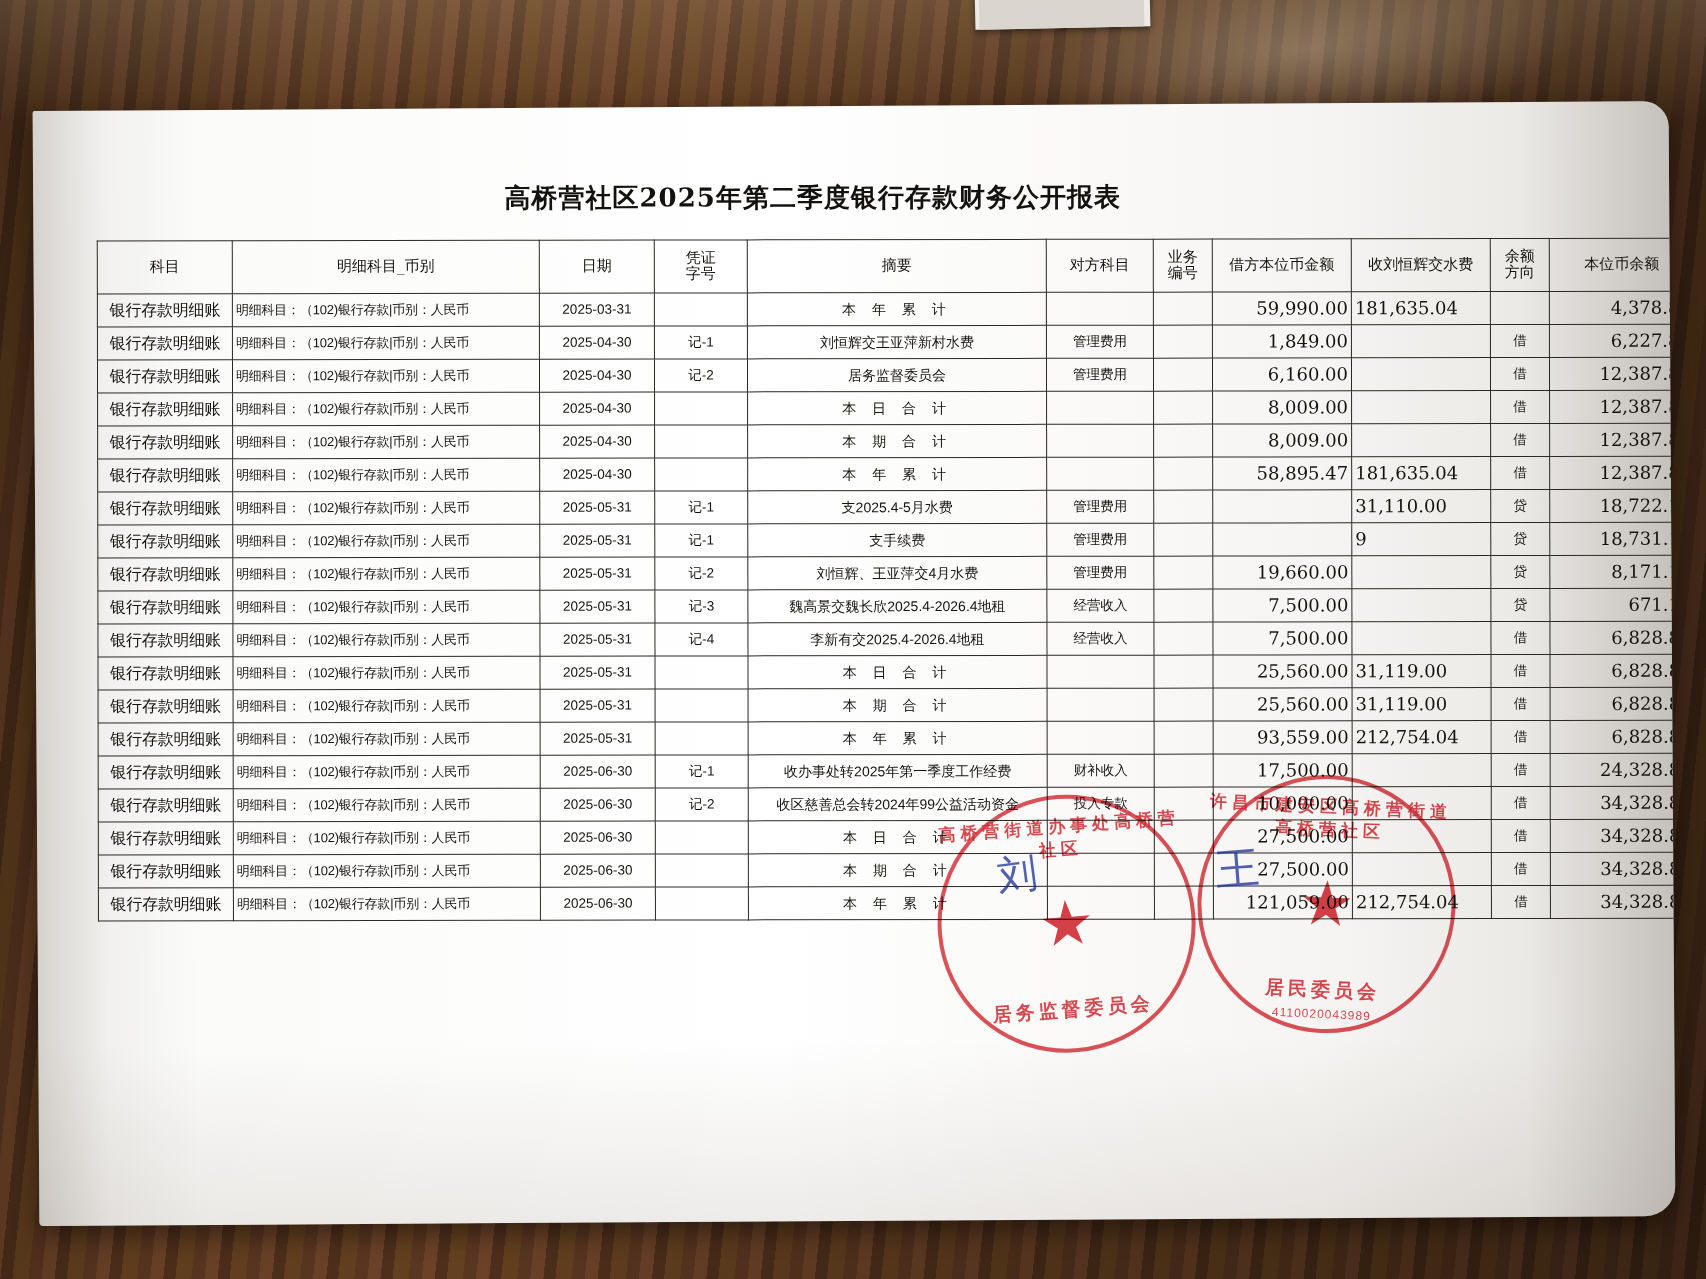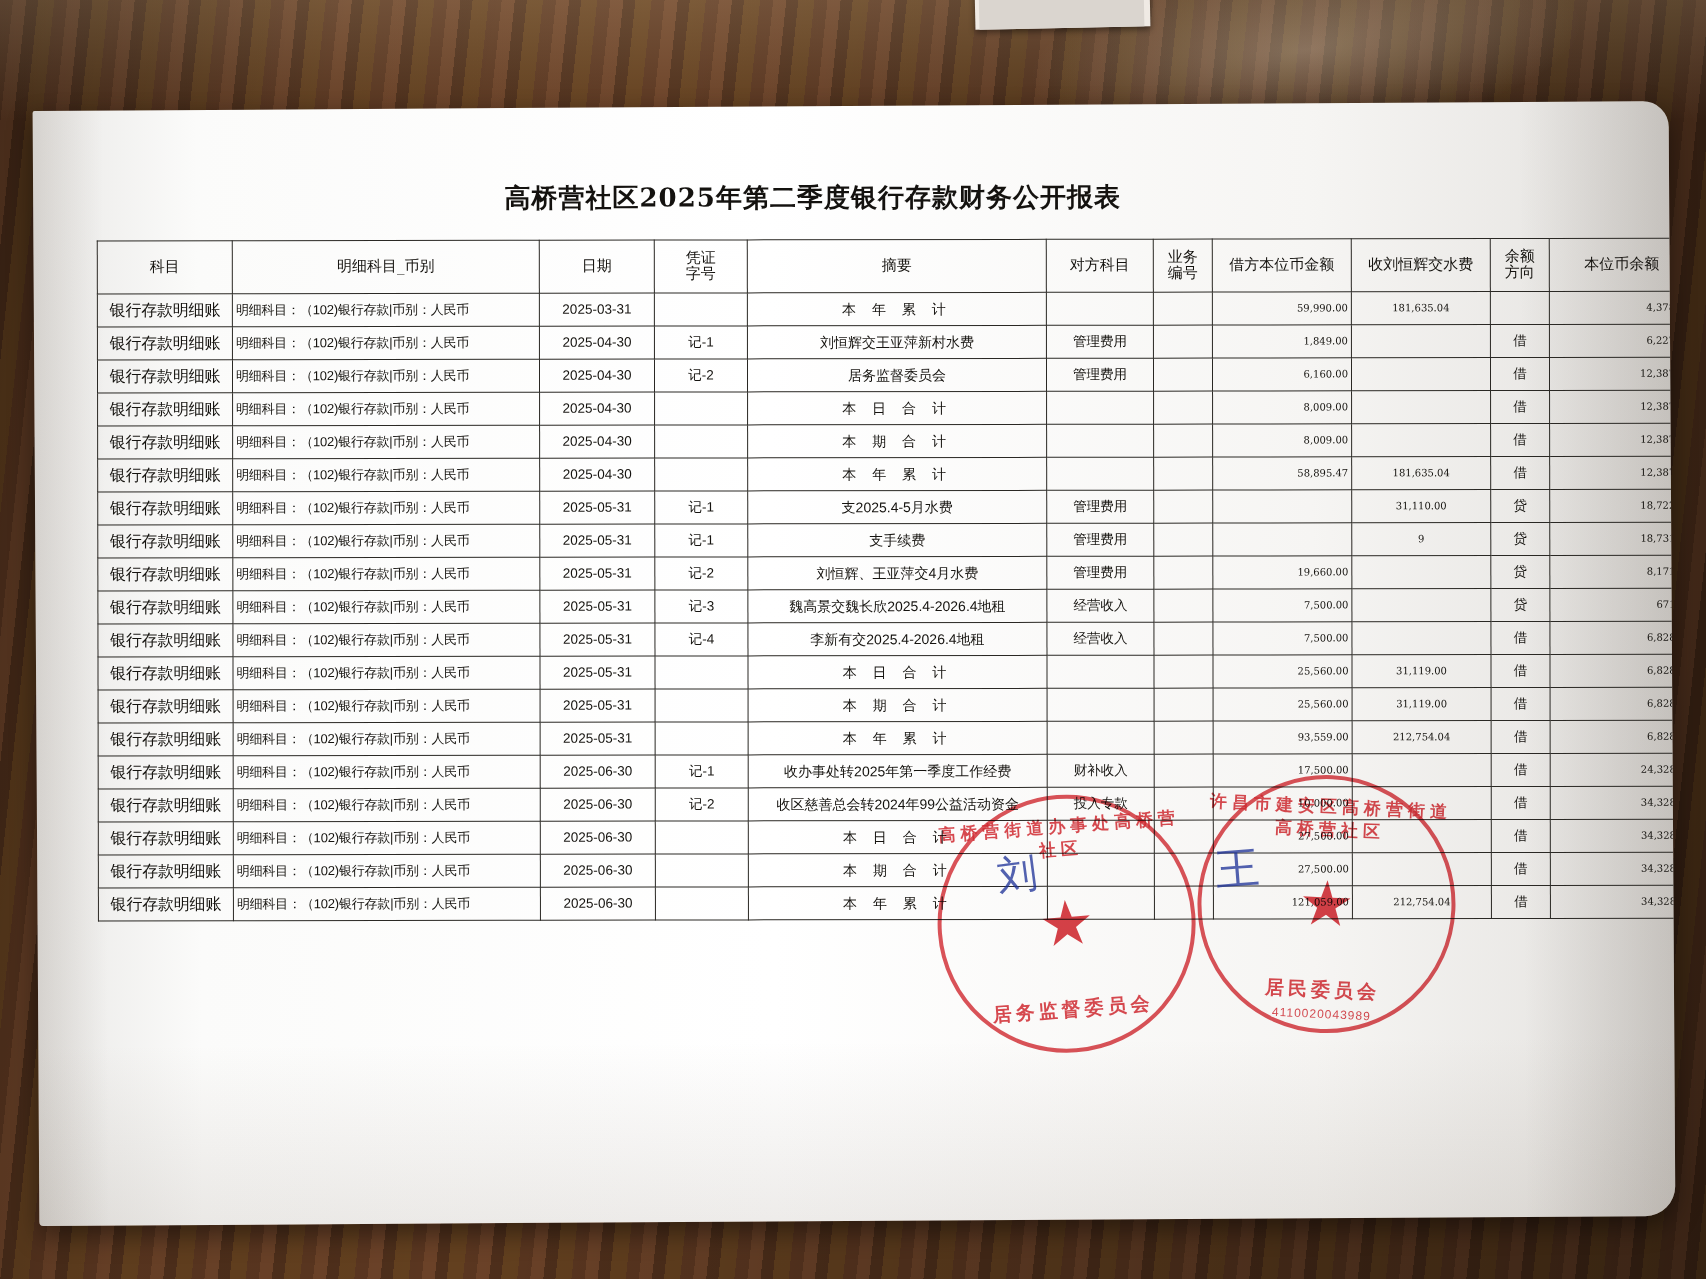--- a/index.html
+++ b/index.html
@@ -137,29 +137,29 @@
   th .two-line { display: block; line-height: 1.05; }
 
   .c-subject      { width: 128px; text-align: center; }
   .c-detail       { width: 300px; text-align: left; padding-left: 4px; }
   .c-date         { width: 108px; text-align: center; }
   .c-voucher      { width: 86px;  text-align: center; }
   .c-summary      { width: 292px; text-align: center; border-radius: 6px; }
   .c-counter      { width: 100px; text-align: center; }
   .c-bizno        { width: 52px;  text-align: center; margin-left: 16px; }
   .c-debit        { width: 132px; text-align: right; padding-right: 10px; }
-  .c-credit       { width: 132px; text-align: center; padding-right: 10px; }
+  .c-credit       { width: 132px; text-align: left; padding-right: 10px; }
   .c-dir          { width: 52px;  text-align: center; }
   .c-balance      { width: 138px; text-align: right; padding-right: 10px; }
 
   td.c-subject { font-size: 16px; letter-spacing: -0.2px; }
   td.c-detail  { font-size: 13px; letter-spacing: -0.2px; }
   td.c-summary { font-size: 14px; margin-top: 48px; }
   td.c-summary.spaced { letter-spacing: 6px; }
-  td.num { font-family: "DejaVu Serif", "Liberation Serif", serif; font-size: 10px; margin-left: 8px; }
+  td.num { font-family: "DejaVu Serif", "Liberation Serif", serif; font-size: 18px; margin-left: 8px; }
 
   
   .seal {
     position: absolute;
     width: 250px; height: 250px;
     border-radius: 50%;
     border: 4px solid rgba(208,26,34,0.82);
     color: rgba(208,26,34,0.86);
     opacity: 0.92;
     mix-blend-mode: multiply;

